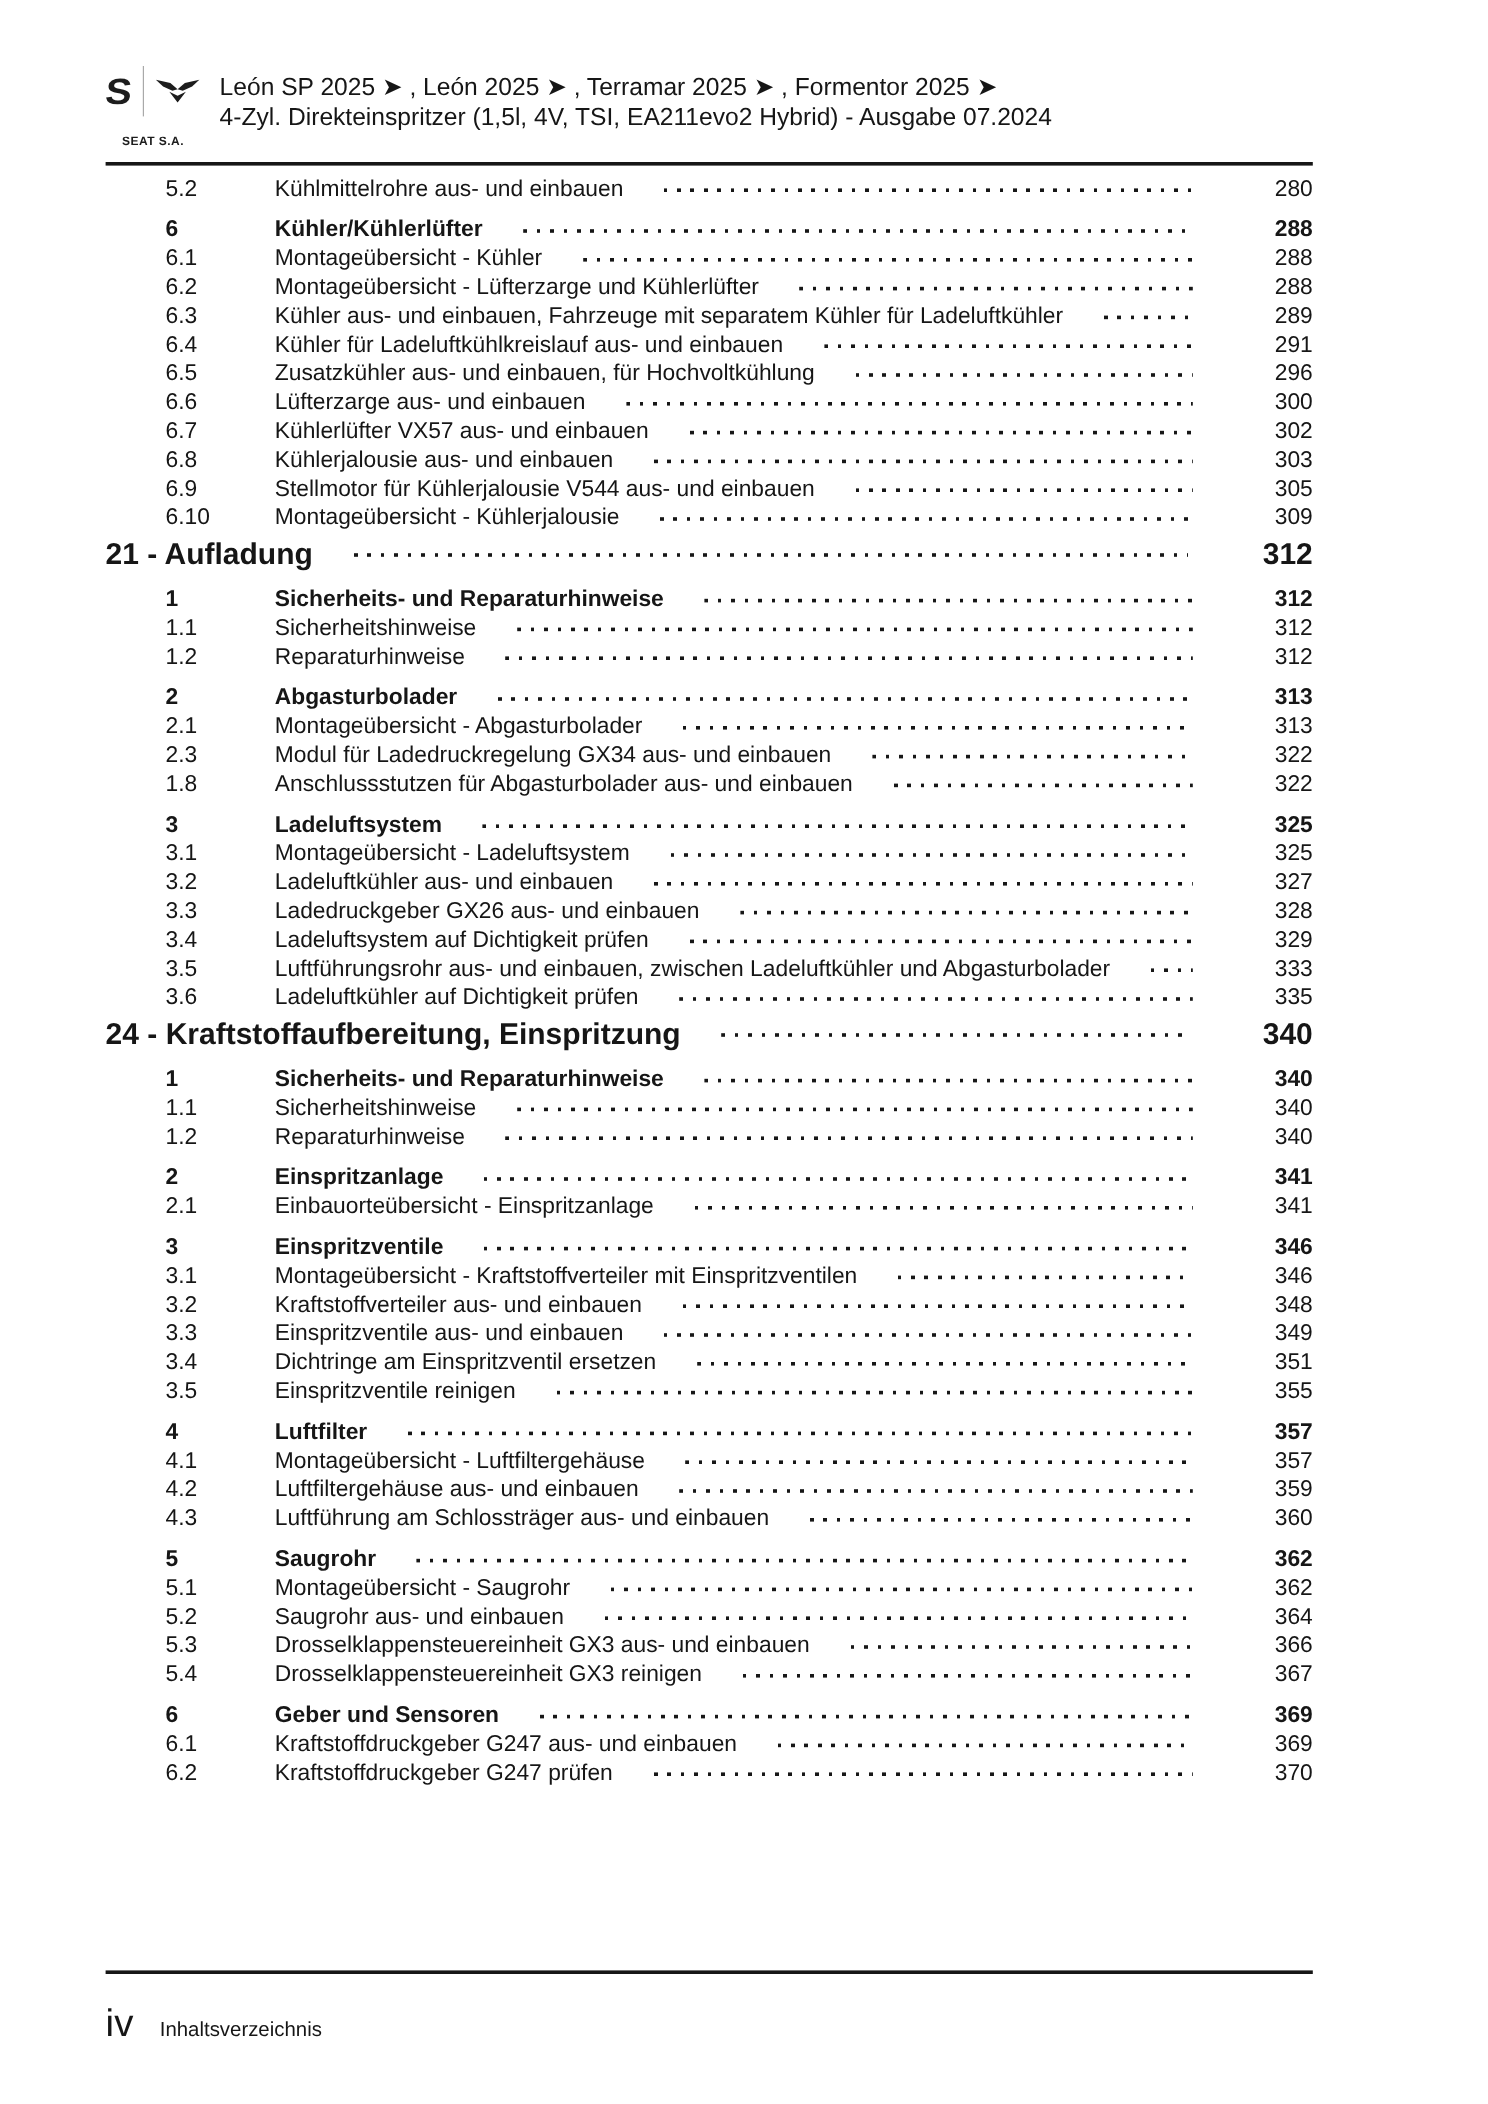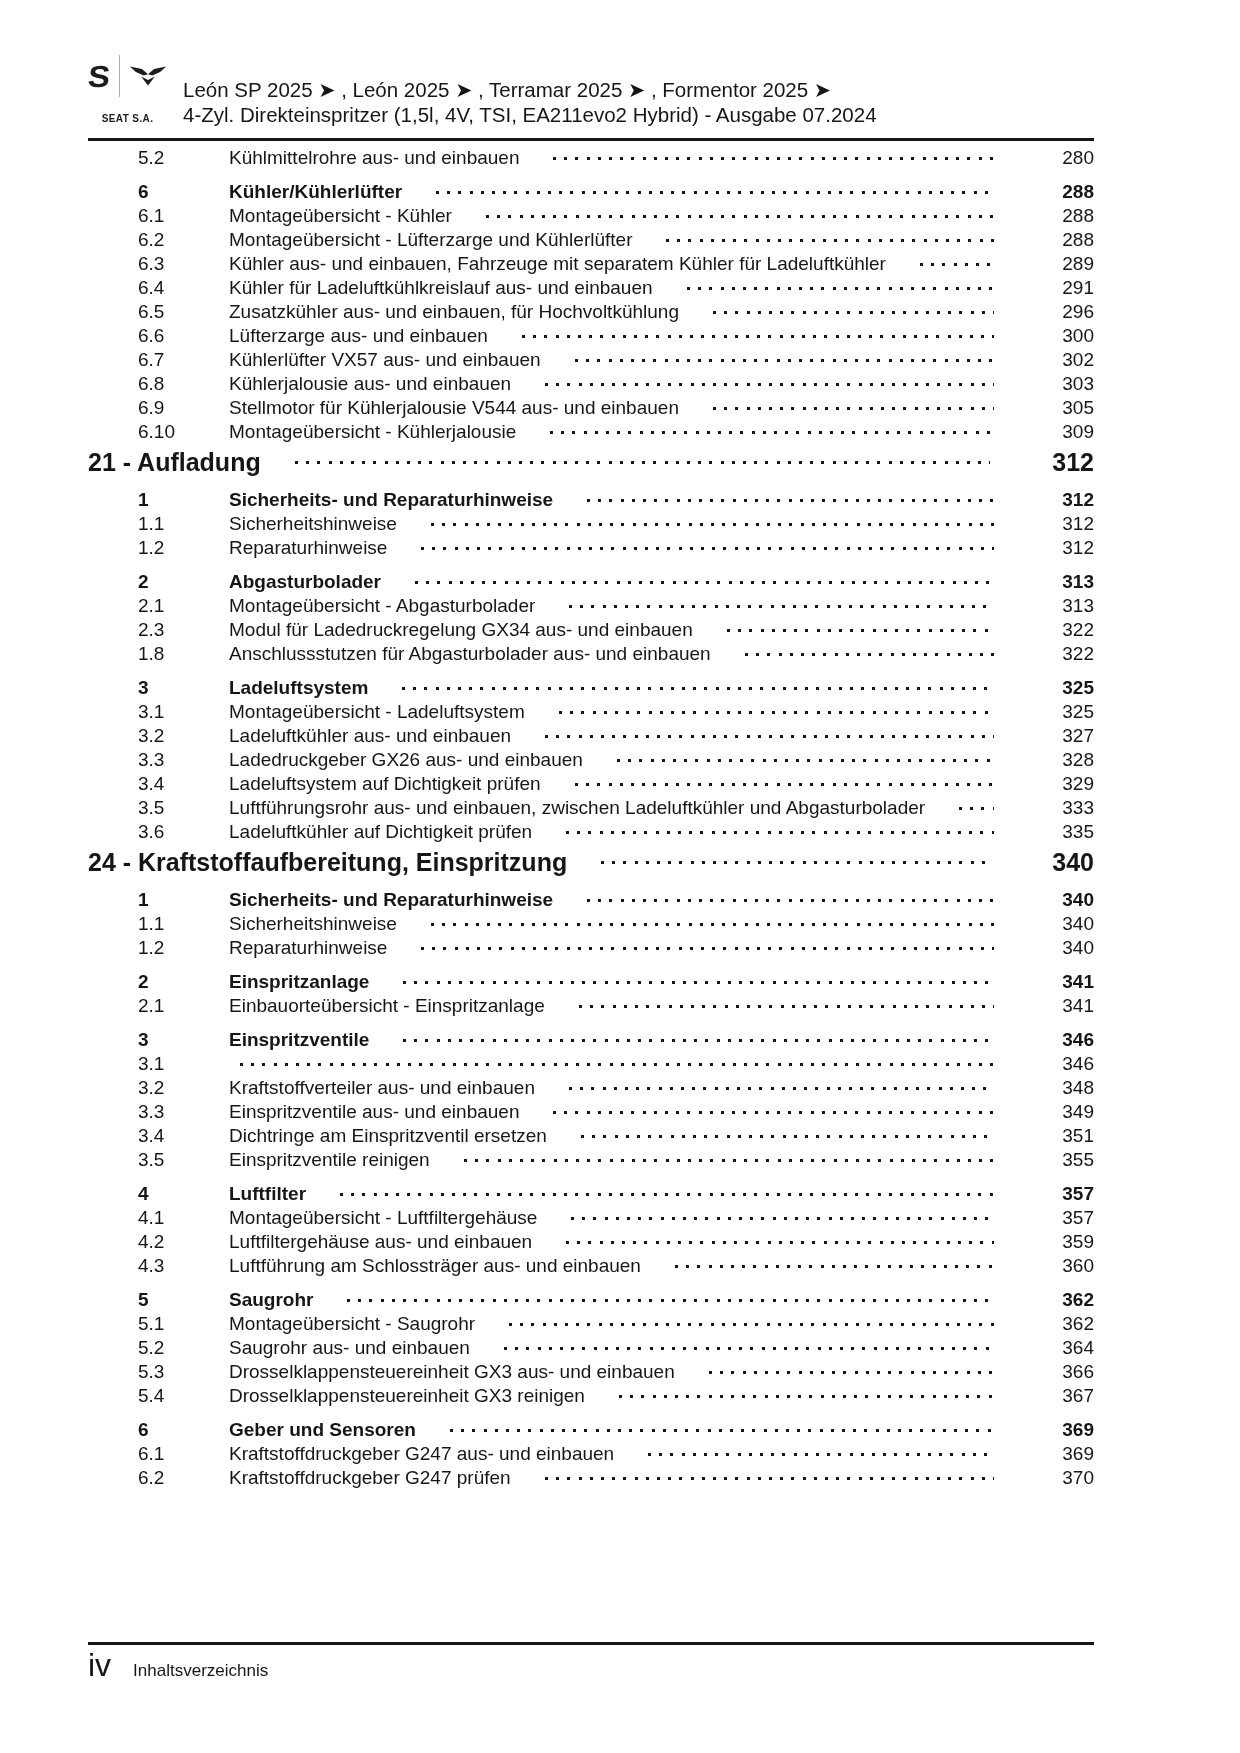--- a/index.html
+++ b/index.html
@@ -15,21 +15,21 @@
   }
   .header-inner{display:flex;align-items:flex-start;}
   .logo-group{display:flex;flex-direction:column;align-items:center;margin-right:16px;}
   .logo-row{display:flex;align-items:center;height:44px;}
   .seat-s{
     font-weight:900;font-size:33px;line-height:33px;transform:skewX(-6deg) scaleY(.92);
     color:#1d1d1d;letter-spacing:0;
   }
   .logo-divider{width:1px;height:42px;background:#a9a9a9;margin:0 9px;}
   .company{font-size:10px;font-weight:bold;letter-spacing:.4px;color:#1d1d1d;margin-top:15px;white-space:nowrap;}
-  .header-text{display:flex;flex-direction:column;justify-content:flex-start;padding-top:6px;margin-top:17px;}
+  .header-text{display:flex;flex-direction:column;justify-content:flex-start;padding-top:6px;}
   .header-line{font-size:20.5px;line-height:25px;white-space:nowrap;}
 
   
   .toc{position:absolute;left:88px;width:1006px;top:146px;}
   .toc-row{display:flex;align-items:center;font-size:19px;line-height:24px;white-space:nowrap;gap:23px;}
   .toc-row .toc-num{margin-left:50px;width:68px;flex:none;}
   .toc-row .toc-title{flex:none;}
   .dots{
     flex:1 1 auto;min-width:18px;height:3px;margin:0 19px 0 11px;
     background-image:repeating-linear-gradient(90deg,#171717 0 3px,transparent 3px 11.2px);
@@ -38,21 +38,21 @@
   .toc-pg{width:58px;flex:none;text-align:right;}
   .toc-row.section{font-weight:bold;margin-top:10px;}
   .toc-row.chapter{font-size:25px;line-height:31px;font-weight:bold;margin-top:3px;margin-bottom:7px;}
   .toc-row.chapter .toc-label{flex:none;}
   .toc-row.chapter .dots{margin-bottom:1px;}
   .toc-row.chapter .toc-pg{width:62px;}
 
   
   .footer{
     position:absolute;left:88px;width:1006px;top:1642px;
-    border-top:3px solid #161616;padding-top:3px;
+    border-top:3px solid #161616;padding-top:24px;
     display:flex;align-items:baseline;
   }
   .footer-pg{font-size:32px;line-height:34px;}
   .footer-label{font-size:17px;margin-left:22px;text-align:right;}
 </style>
 </head>
 <body>
 
 <div class="header">
   <div class="header-inner">
@@ -273,20 +273,21 @@
       <span class="toc-pg">341</span>
     </div>
     <div class="toc-row section">
       <span class="toc-num">3</span>
       <span class="toc-title">Einspritzventile</span>
       <span class="dots"></span>
       <span class="toc-pg">346</span>
     </div>
     <div class="toc-row sub">
       <span class="toc-num">3.1</span>
+      <span class="toc-title">Montageübersicht - Kraftstoffverteiler mit Einspritzventilen</span>
       <span class="dots"></span>
       <span class="toc-pg">346</span>
     </div>
     <div class="toc-row sub">
       <span class="toc-num">3.2</span>
       <span class="toc-title">Kraftstoffverteiler aus- und einbauen</span>
       <span class="dots"></span>
       <span class="toc-pg">348</span>
     </div>
     <div class="toc-row sub">

